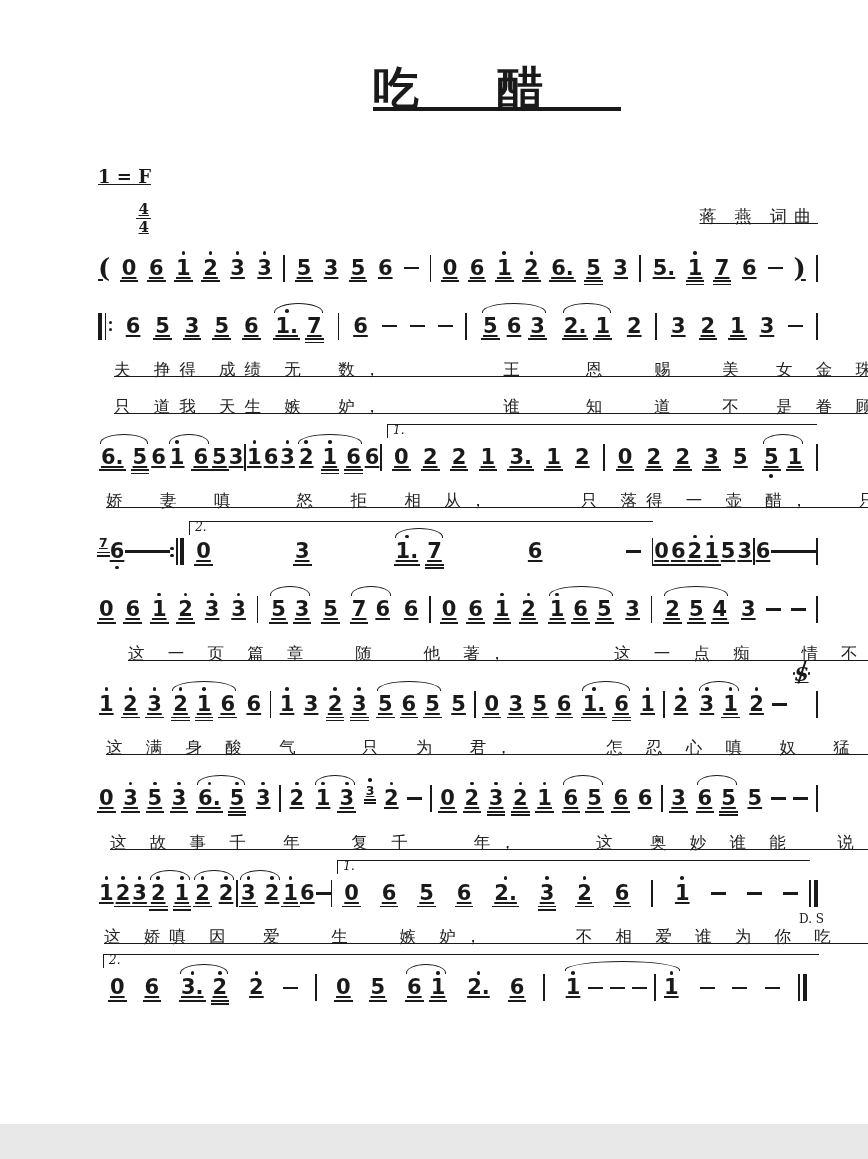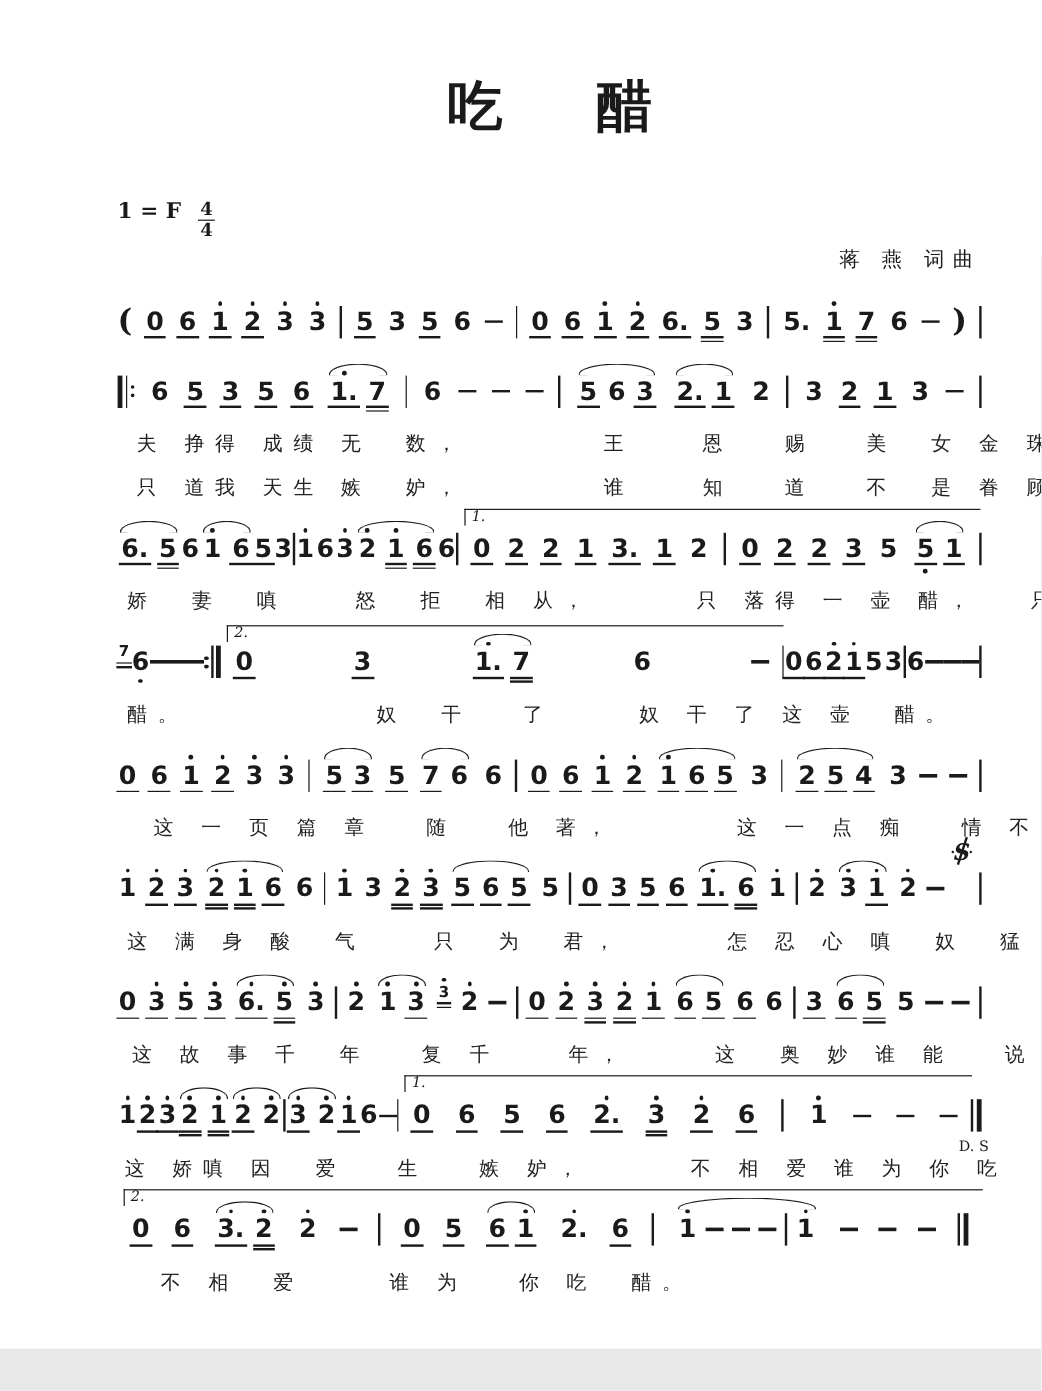--- a/index.html
+++ b/index.html
@@ -1,25 +1,25 @@
 <!DOCTYPE html>
 <html><head>
 <meta charset="utf-8">
 <style>
   html,body{margin:0;padding:0;background:#e8e8e8;}
   .page{position:relative;width:868px;height:1124px;background:#ffffff;margin:0 auto;
         overflow:hidden;box-sizing:border-box;padding:34px 50px 30px 98px;color:#1a1a1a;
-        font-family:"Liberation Serif","DejaVu Serif",serif;}
+        font-family:"Liberation Serif","DejaVu Serif",serif;text-decoration:underline;}
   
   .title{ text-align:center; font-size:46px; font-weight:bold; letter-spacing:78px;
           padding-left:78px; margin-top:24px; font-family:"DejaVu Serif",serif;}
   
   .meta{display:flex;justify-content:space-between;align-items:flex-end;margin-top:46px;height:56px;}
-  .keysig{display:flex;align-items:flex-start;gap:14px;font-weight:bold;font-size:18px;
-          font-family:"DejaVu Serif",serif;align-self:flex-start;}
+  .keysig{display:flex;align-items:flex-end;gap:14px;font-weight:bold;font-size:18px;
+          font-family:"DejaVu Serif",serif;align-self:flex-start;flex-direction:column;}
   .frac{display:inline-flex;flex-direction:column;align-items:center;font-size:15px;line-height:1.15;font-weight:bold;}
   .frac .top{border-bottom:1.8px solid #1a1a1a;padding:0 2px;}
   .credit{font-size:17px;letter-spacing:7px;margin-bottom:-6px;}
   
   .systems{margin-top:26px;}
   .system{margin-bottom:18px;}
   .mrow{display:flex;align-items:center;justify-content:space-between;width:100%;
         height:40px;margin-top:16px;position:relative;}
   .nt{position:relative;display:inline-block;font-family:"DejaVu Sans",sans-serif;
       font-weight:bold;font-size:21px;line-height:1;padding:0 1px;}
@@ -227,21 +227,20 @@
           <div class="nt">1<div class="ul" style="bottom: -3.5px;"></div><div class="da" style="top: -6.5px;"></div></div>
           <div class="nt">5</div>
           <div class="nt">3</div>
           <div class="bl"></div>
           <div class="nt">6</div>
           <div class="dsh"></div>
           <div class="dsh"></div>
           <div class="dsh"></div>
           <div class="bl"></div>
         </div>
-        <div class="lyr" style="padding-left: 8px;">醋。           奴  干   了     奴 干 了 这 壶  醋。</div>
       </div>
       <div class="system">
         <div class="mrow">
           <div class="nt">0<div class="ul" style="bottom: -3.5px;"></div></div>
           <div class="nt">6<div class="ul" style="bottom: -3.5px;"></div></div>
           <div class="nt">1<div class="ul" style="bottom: -3.5px;"></div><div class="da" style="top: -6.5px;"></div></div>
           <div class="nt">2<div class="ul" style="bottom: -3.5px;"></div><div class="da" style="top: -6.5px;"></div></div>
           <div class="nt">3<div class="da" style="top: -6.5px;"></div></div>
           <div class="nt">3<div class="da" style="top: -6.5px;"></div></div>
           <div class="bl"></div>
@@ -447,16 +446,15 @@
             </div>
             <div class="dsh"></div>
             <div class="dsh"></div>
             <div class="dsh"></div>
             <div class="finwrap">
               <div class="bl"></div>
               <div class="bl thick"></div>
             </div>
           </div>
         </div>
-        <div class="lyr" style="padding-left: 36px;">不 相  爱     谁 为   你 吃  醋。</div>
       </div>
     </div>
 </div>
 
 </body></html>

